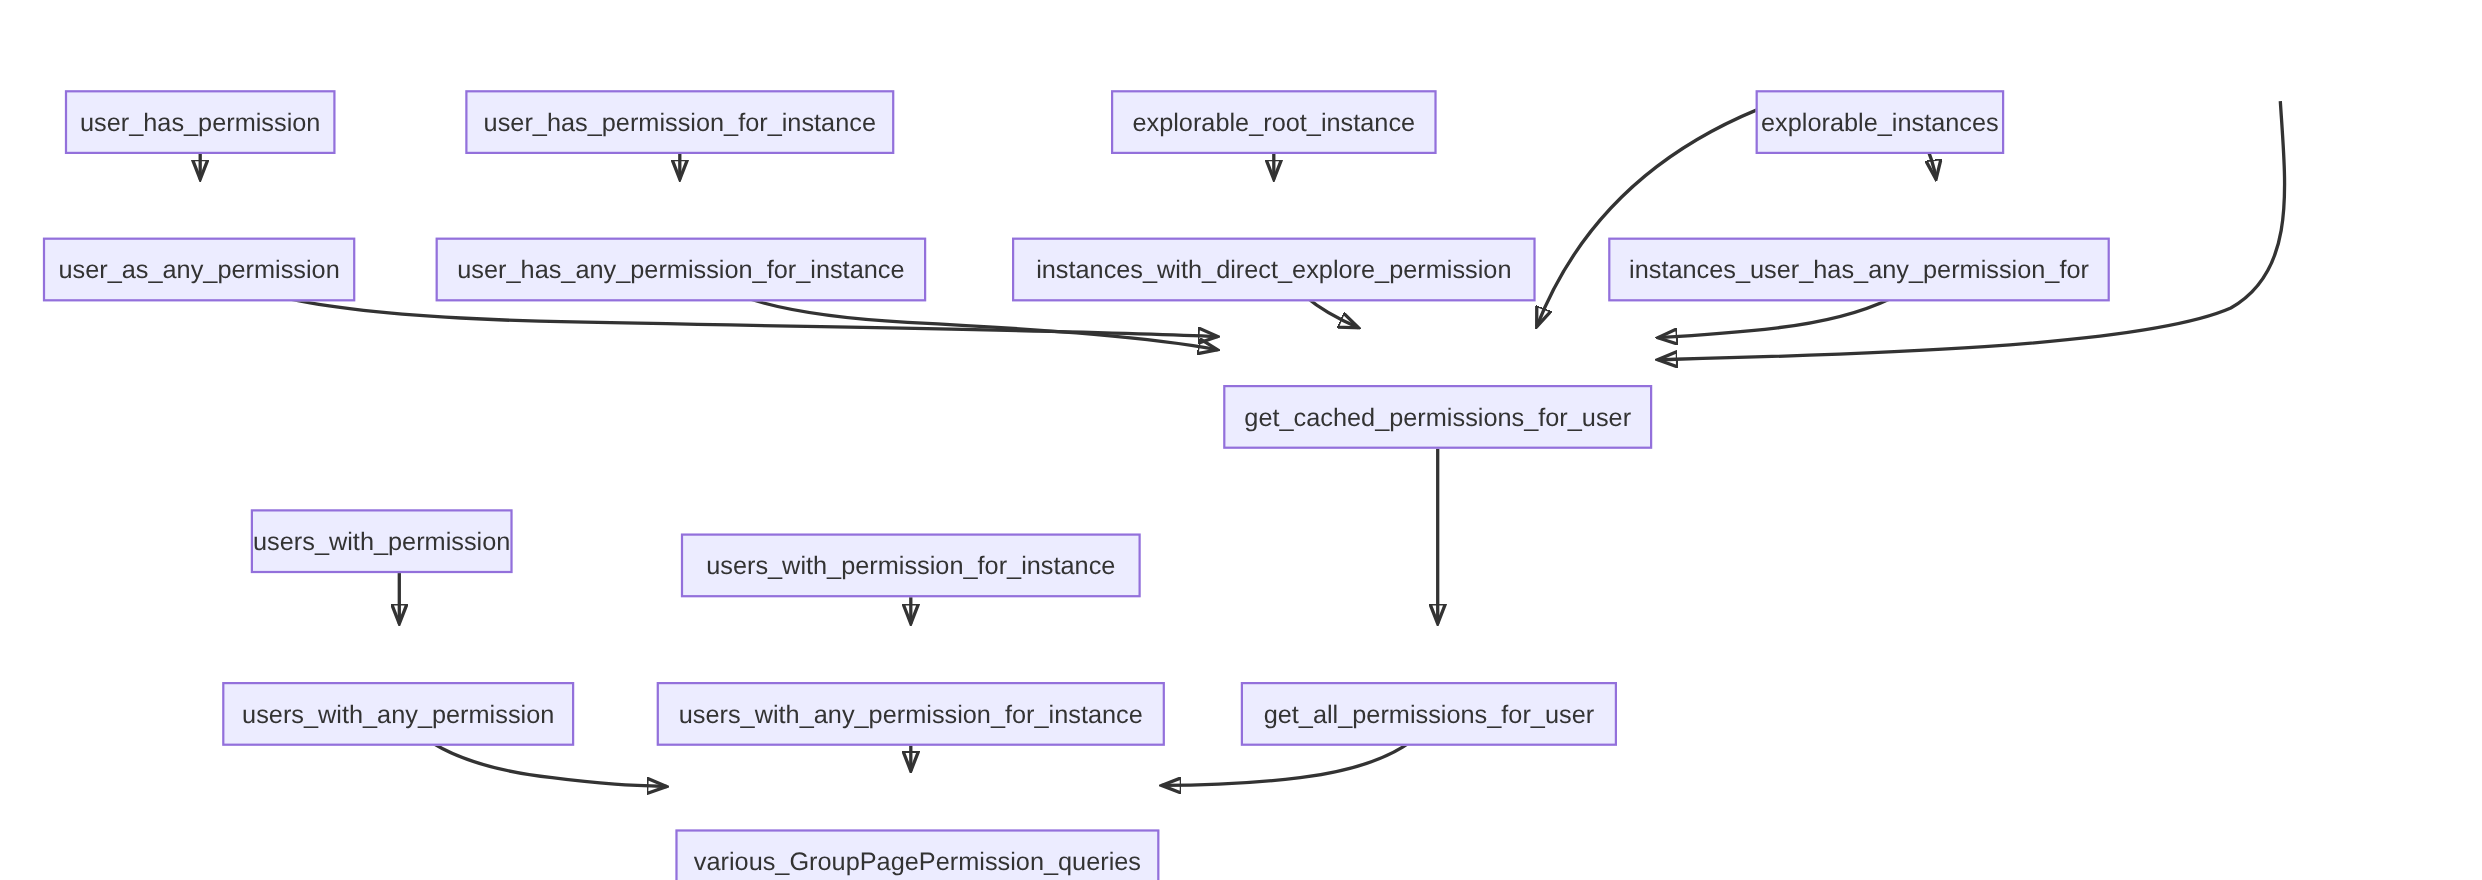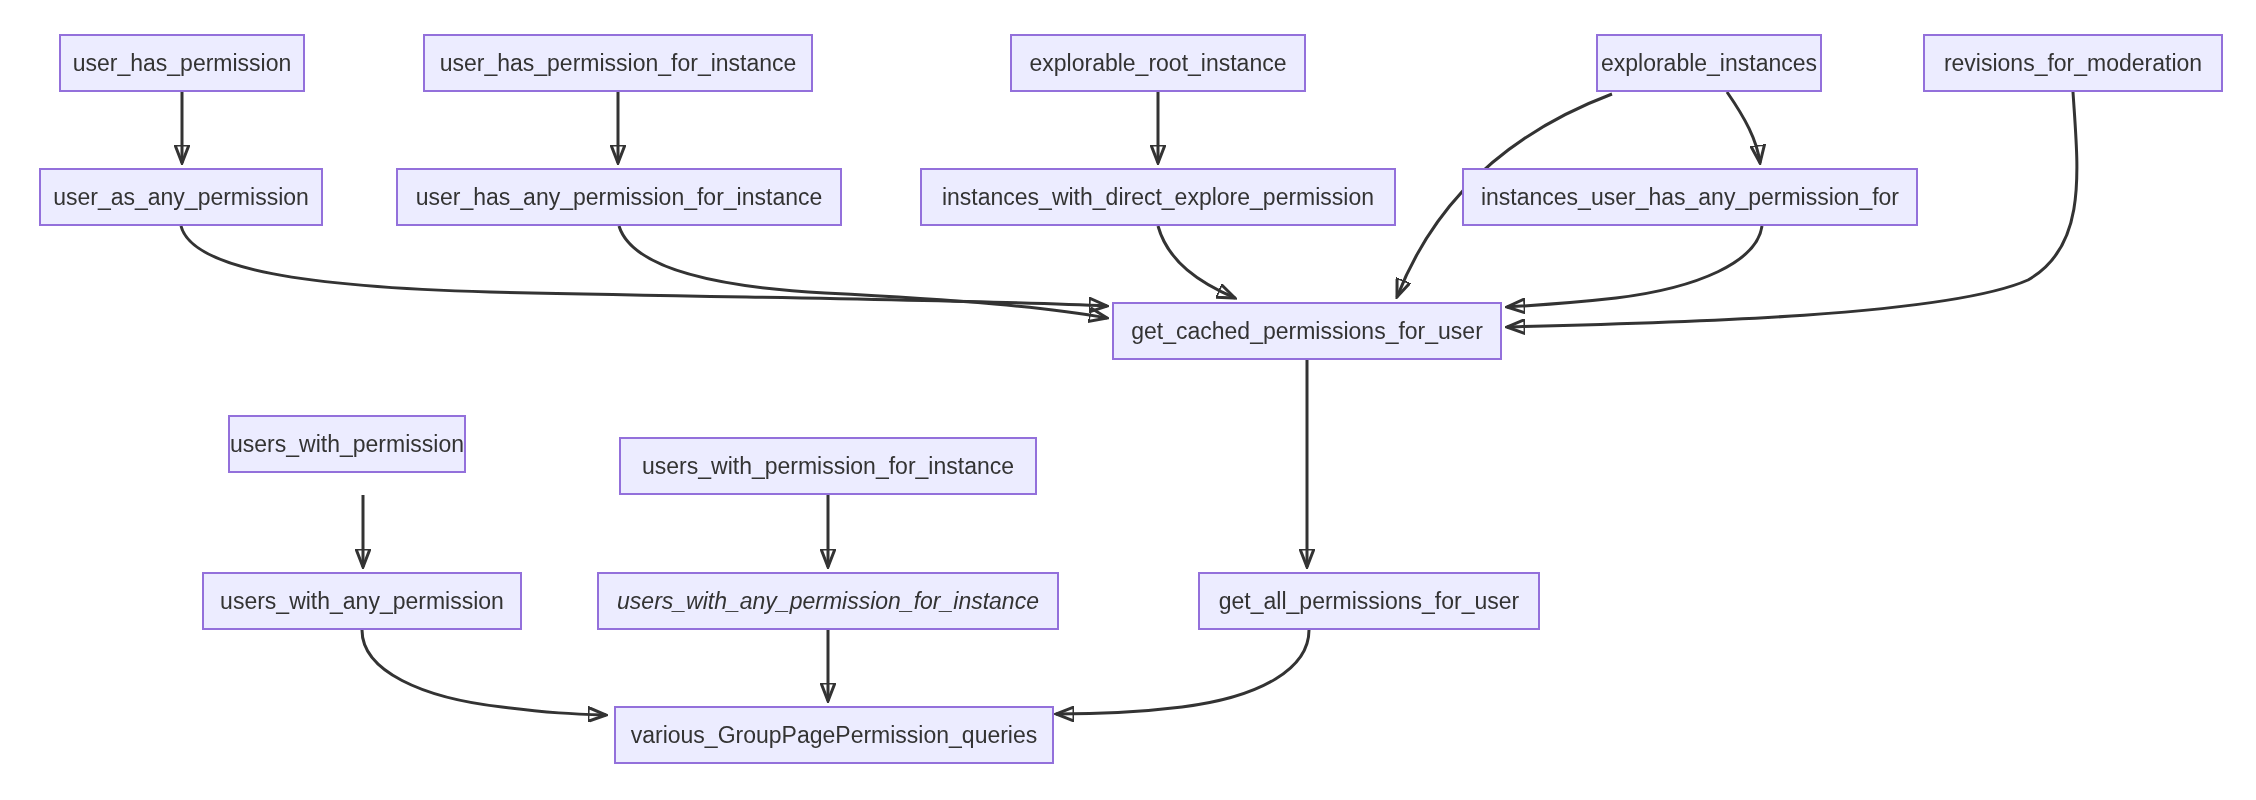--- a/index.html
+++ b/index.html
@@ -30,20 +30,21 @@
     height: 58px;
     background: #ECECFF;
     border: 2px solid #9370DB;
     color: #333333;
     font-size: 23px;
     display: flex;
     align-items: center;
     justify-content: center;
     white-space: nowrap;
     text-align: center;
+    margin-top: 48px;
   }
 </style>
 </head>
 <body>
 
 <div class="canvas">
 
   <svg class="edges" viewBox="0 0 2256 800" xmlns="http://www.w3.org/2000/svg">
     <defs>
       <marker id="arrow" markerUnits="userSpaceOnUse" markerWidth="20" markerHeight="16" viewBox="0 0 20 16" refX="18" refY="8" orient="auto">
@@ -66,31 +67,30 @@
     <path d="M 828 495 L 828 567" marker-end="url(#arrow)"></path>
     <path d="M 362 630 C 362 671, 422 698, 502 707 C 547 713, 574 714, 606 715" marker-end="url(#arrow)"></path>
     <path d="M 828 630 L 828 701" marker-end="url(#arrow)"></path>
     <path d="M 1309 630 C 1309 668, 1262 697, 1182 707 C 1133 713, 1097 714, 1056 714" marker-end="url(#arrow)"></path>
   </svg>
 
   <div class="node" style="left:59px;  top:34px;  width:246px;">user_has_permission</div>
   <div class="node" style="left:423px; top:34px;  width:390px;">user_has_permission_for_instance</div>
   <div class="node" style="left:1010px;top:34px;  width:296px;">explorable_root_instance</div>
   <div class="node" style="left:1596px;top:34px;  width:226px;">explorable_instances</div>
-  <div class="node" style="left:1923px;top:34px;  width:300px;">revisions_for_moderation</div>
 
   <div class="node" style="left:39px;  top:168px; width:284px;">user_as_any_permission</div>
   <div class="node" style="left:396px; top:168px; width:446px;">user_has_any_permission_for_instance</div>
   <div class="node" style="left:920px; top:168px; width:476px;">instances_with_direct_explore_permission</div>
   <div class="node" style="left:1462px;top:168px; width:456px;">instances_user_has_any_permission_for</div>
 
   <div class="node" style="left:1112px;top:302px; width:390px;">get_cached_permissions_for_user</div>
 
   <div class="node" style="left:228px; top:415px; width:238px;">users_with_permission</div>
   <div class="node" style="left:619px; top:437px; width:418px;">users_with_permission_for_instance</div>
 
   <div class="node" style="left:202px; top:572px; width:320px;">users_with_any_permission</div>
-  <div class="node" style="left:597px; top:572px; width:462px;font-style:italic;">users_with_any_permission_for_instance</div>
-  <div class="node" style="left:1198px;top:572px; width:342px;">get_all_permissions_for_user</div>
+  <div class="node" style="left:597px; top:572px; width:462px;">users_with_any_permission_for_instance</div>
+  <div class="node" style="left:1128px;top:572px; width:342px;">get_all_permissions_for_user</div>
 
   <div class="node" style="left:614px; top:706px; width:440px;">various_GroupPagePermission_queries</div>
 
 </div>
 
 </body></html>

